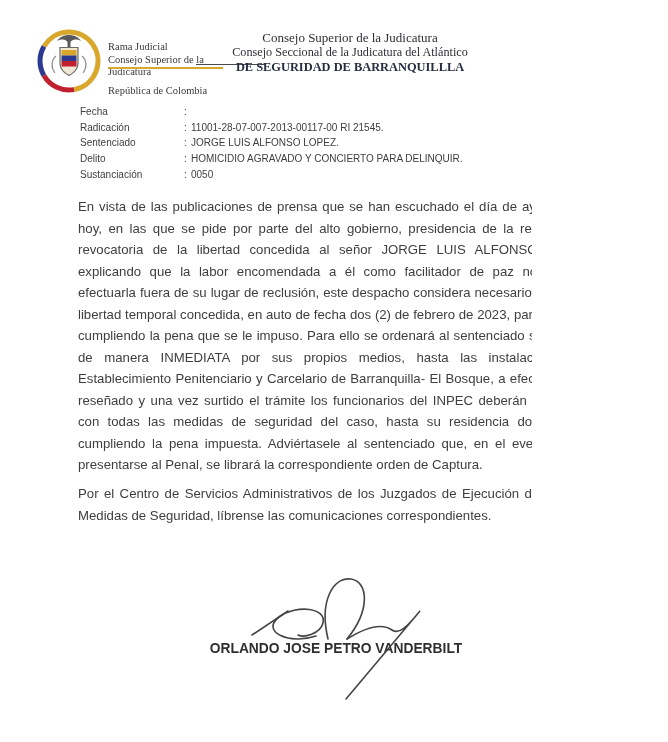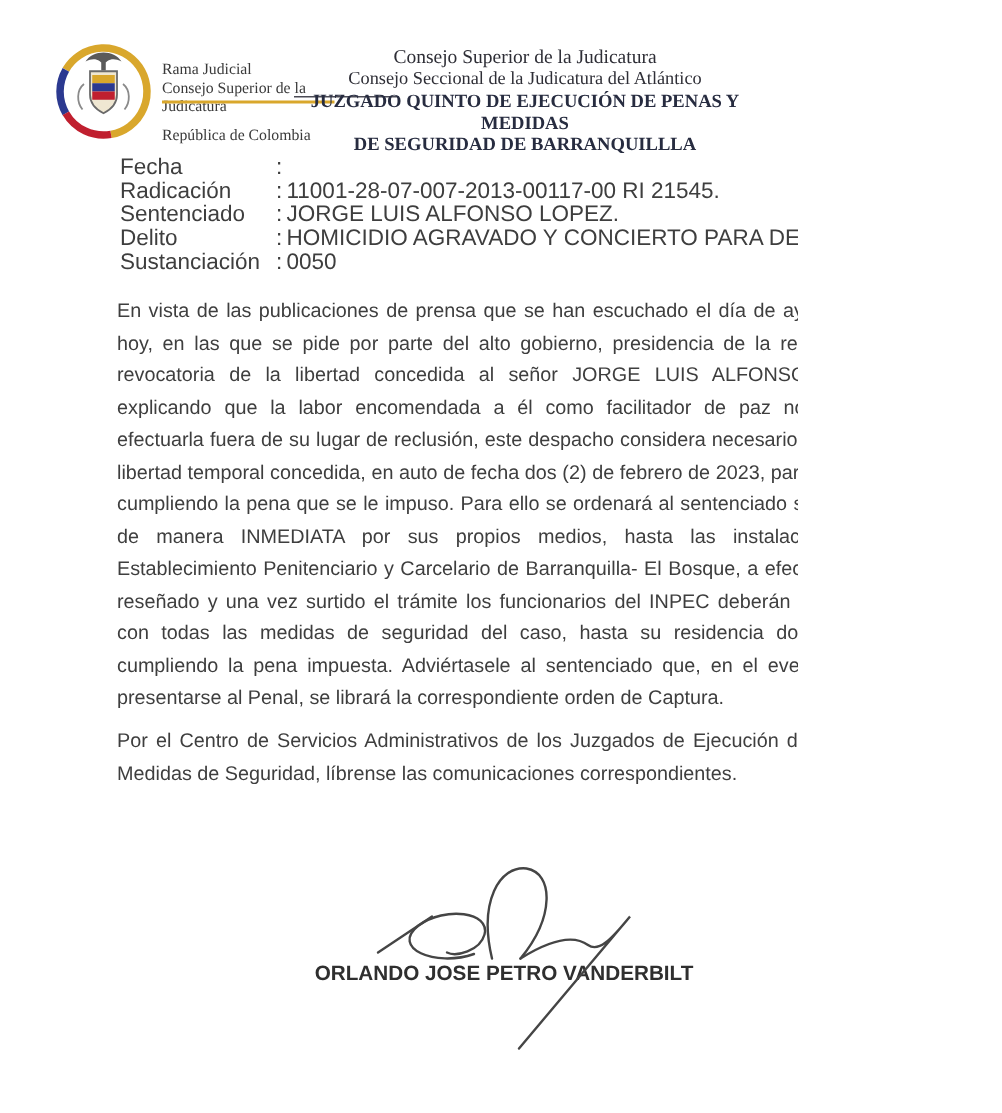--- a/index.html
+++ b/index.html
@@ -14,21 +14,21 @@
   .dark-rule{position:absolute;left:196px;top:64px;width:70px;height:1.4px;background:#4a4a55;}
   .cblock{position:absolute;left:180px;top:30px;width:340px;text-align:center;
           font-family:"Liberation Serif",serif;color:#2e2e36;}
   .c1{font-size:13px;line-height:15px;}
   .c2{font-size:12.2px;line-height:15px;font-family:Liberation Serif, serif;}
   .c3{font-size:12.4px;line-height:14.5px;font-weight:700;color:#272c40;}
   .sigcma{position:absolute;left:516px;top:42px;width:148px;text-align:center;
           font-family:"Liberation Serif",serif;font-size:29px;color:#121212;letter-spacing:1px;}
 
   
-  .meta{position:absolute;left:80px;top:104px;width:520px;font-size:15px;line-height:15.7px;}
+  .meta{position:absolute;left:80px;top:104px;width:520px;font-size:10px;line-height:15.7px;}
   .mrow{display:flex;}
   .mlabel{width:104px;flex:none;}
   .mcolon{width:7px;flex:none;}
   .mvalue{white-space:nowrap;}
 
   
   .bodyp{position:absolute;left:78px;width:516px;margin:0;text-align:justify;
          font-size:13.2px;line-height:21.5px;color:#3e3e3e;}
   .p1{top:196px;}
   .p2{top:483px;}
@@ -70,21 +70,20 @@
     <div>Consejo Superior de la Judicatura</div>
     <div style="height:6px"></div>
     <div>República de Colombia</div>
   </div>
   <div class="gold-rule"></div>
   <div class="dark-rule"></div>
 
   <div class="cblock">
     <div class="c1">Consejo Superior de la Judicatura</div>
     <div class="c2">Consejo Seccional de la Judicatura del Atlántico</div>
-    <div class="c3">JUZGADO QUINTO DE EJECUCIÓN DE PENAS Y MEDIDAS</div>
     <div class="c3">DE SEGURIDAD DE BARRANQUILLLA</div>
   </div>
 
   <div class="sigcma">PETRO</div>
 
   <div class="meta">
     <div class="mrow">
       <span class="mlabel">Fecha</span>
         <span class="mcolon">:</span>
     </div>

